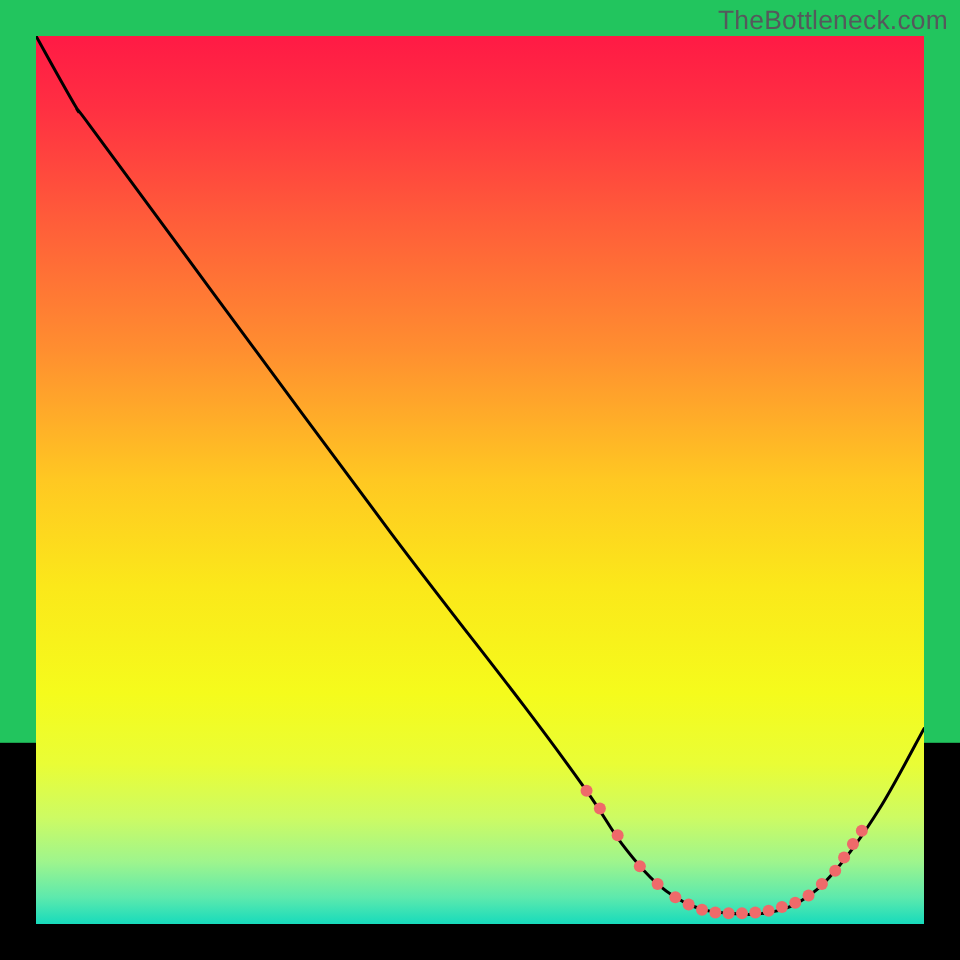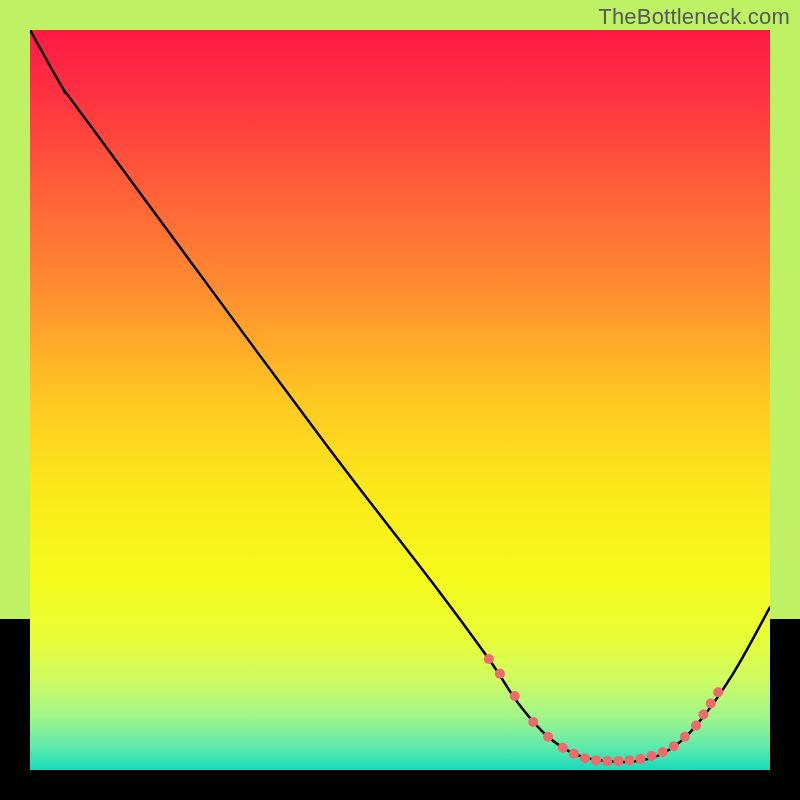--- a/index.html
+++ b/index.html
@@ -8,21 +8,21 @@
     width: 800px;
     height: 800px;
     background: #000;
     font-family: Arial, Helvetica, sans-serif;
     overflow: hidden;
   }
   .frame {
     position: relative;
     width: 800px;
     height: 619px;
-    background: #bef264;
+    background: #22c55e;
   }
   .watermark {
     position: absolute;
     top: 4px;
     right: 10px;
     font-size: 22px;
     color: #55595c;
     font-weight: 500;
     letter-spacing: 0.2px;
   }

